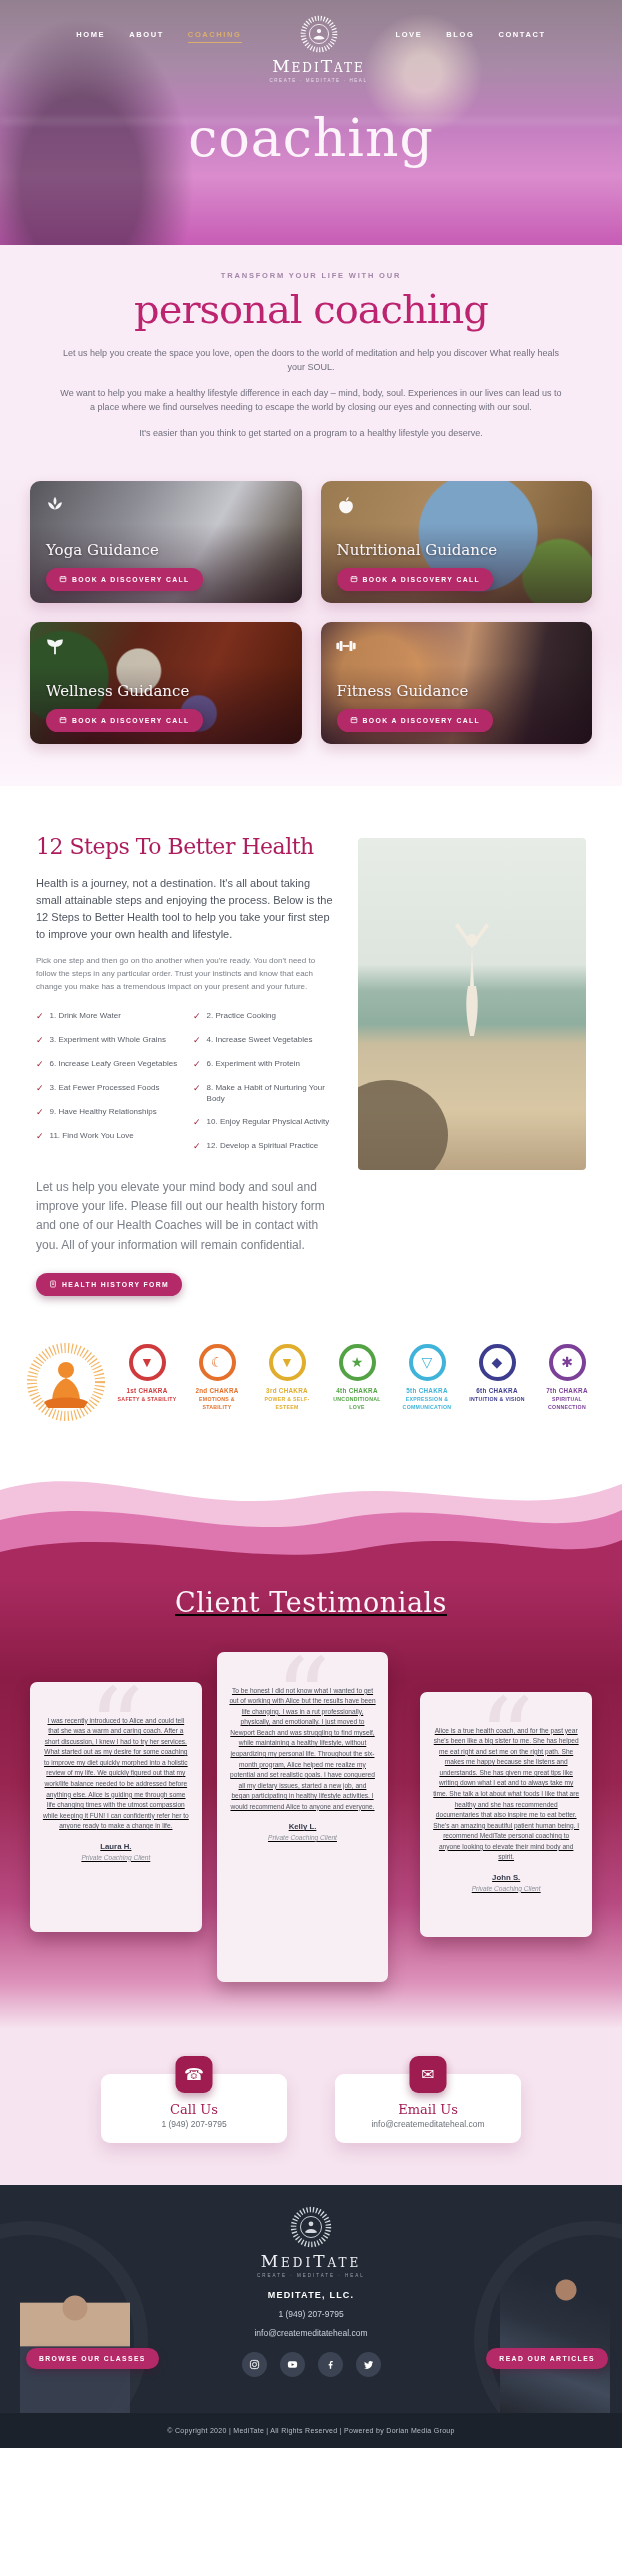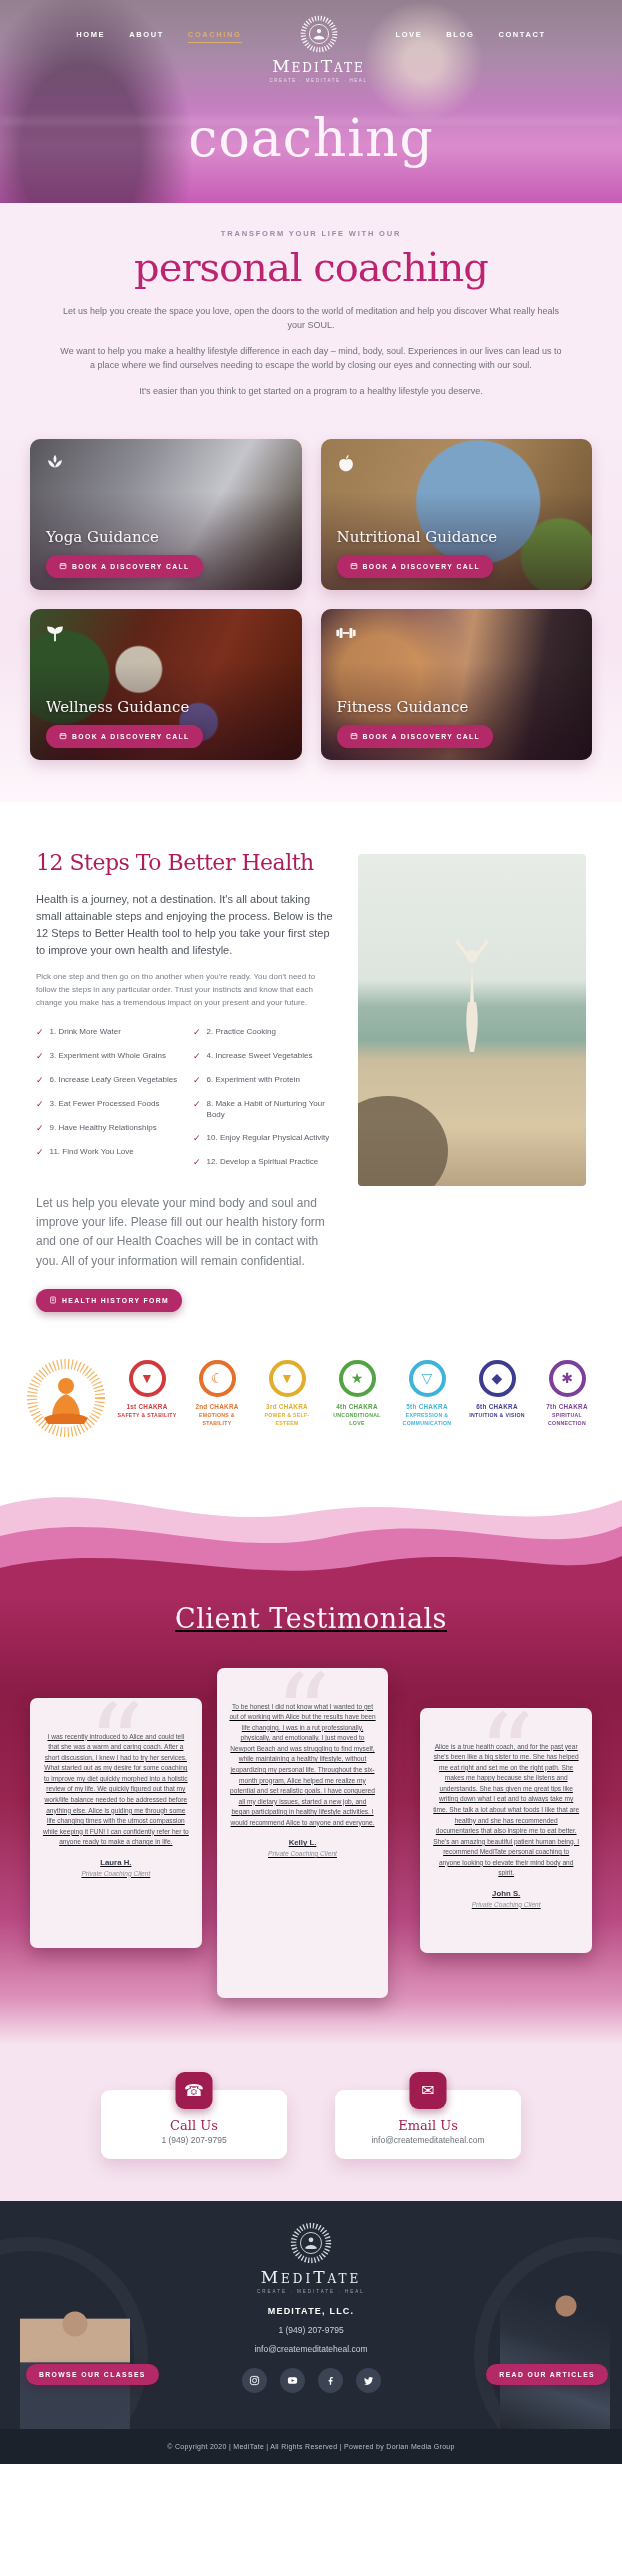--- a/index.html
+++ b/index.html
@@ -1,21 +1,21 @@
 <!DOCTYPE html>
 <html style="--accent: #b42a68; --heading: #ad1d5d; --dark: #232a36; --gold: #dcae6b; --pinkbg: #f9ecf6;"><head>
 <meta charset="utf-8">
 <style>
   * { margin:0; padding:0; box-sizing:border-box; }
   html,body { width:622px; background:#fff; font-family:"Liberation Sans","DejaVu Sans",sans-serif; }
   .serif { font-family:"DejaVu Serif","Liberation Serif",serif; }
 
   
   .hero{
-    height:203px; position:relative; overflow:hidden;
+    height:245px; position:relative; overflow:hidden;
     background:
       radial-gradient(circle at 68% 30%, rgba(255,240,220,.55) 0 18px, rgba(255,255,255,0) 60px),
       radial-gradient(ellipse 150px 220px at 13% 75%, rgba(60,35,60,.55) 0 40%, rgba(60,35,60,0) 75%),
       linear-gradient(180deg,#93808f 0%,#a78aa6 26%,#c47fc0 52%,#da8ccd 72%,#c75cb5 100%);
   }
   .hero::after{ content:""; position:absolute; left:0; right:0; top:118px; height:6px;
     background:rgba(255,255,255,.12); filter:blur(3px);}
   .topnav{ position:absolute; top:14px; left:0; right:0; display:flex; justify-content:center;
     align-items:flex-start; gap:22px; z-index:3;}
   .navgrp{ display:flex; gap:24px; margin-top:16px;}
@@ -30,21 +30,21 @@
 
   
   .intro{ background:#f9ecf6; text-align:center; padding:26px 60px 16px;}
   .kicker{ font-size:7.5px; font-weight:bold; letter-spacing:1.8px; color:#a286a8;}
   .intro-title{ color:#bc2470; font-size:40px; margin:6px 0 14px; letter-spacing:-1px;}
   .intro p{ font-size:9px; line-height:1.6; color:#6f6f7d; margin-bottom:11px;}
 
   
   .services{ background:linear-gradient(180deg,#f9ecf6 0%,#f7e5f2 55%,#fdf6fb 100%);
     padding:14px 30px 42px; display:grid; grid-template-columns:1fr 1fr; gap:19px;}
-  .card{ height:151px; border-radius:10px; position:relative; overflow:hidden;
+  .card{ height:122px; border-radius:10px; position:relative; overflow:hidden;
     box-shadow:0 6px 14px rgba(120,30,80,.18);}
   .card::after{ content:""; position:absolute; inset:0;
     background:linear-gradient(180deg,rgba(20,5,15,0) 35%,rgba(30,8,22,.55) 100%);}
   .card.bg-yoga{ background:linear-gradient(120deg,#57555c 0%,#8d8d95 35%,#c5c5cc 62%,#6e665f 85%,#3c3330 100%);}
   .card.bg-nutrition{ background:
       radial-gradient(circle at 58% 42%, #7ba3c6 0 34%, rgba(0,0,0,0) 35%),
       radial-gradient(circle at 55% 30%, #d9a13a 0 9%, rgba(0,0,0,0) 10%),
       radial-gradient(circle at 48% 52%, #c23c33 0 7%, rgba(0,0,0,0) 8%),
       radial-gradient(circle at 66% 44%, #4f7f3a 0 10%, rgba(0,0,0,0) 11%),
       radial-gradient(circle at 88% 78%, #70963f 0 14%, rgba(0,0,0,0) 15%),

